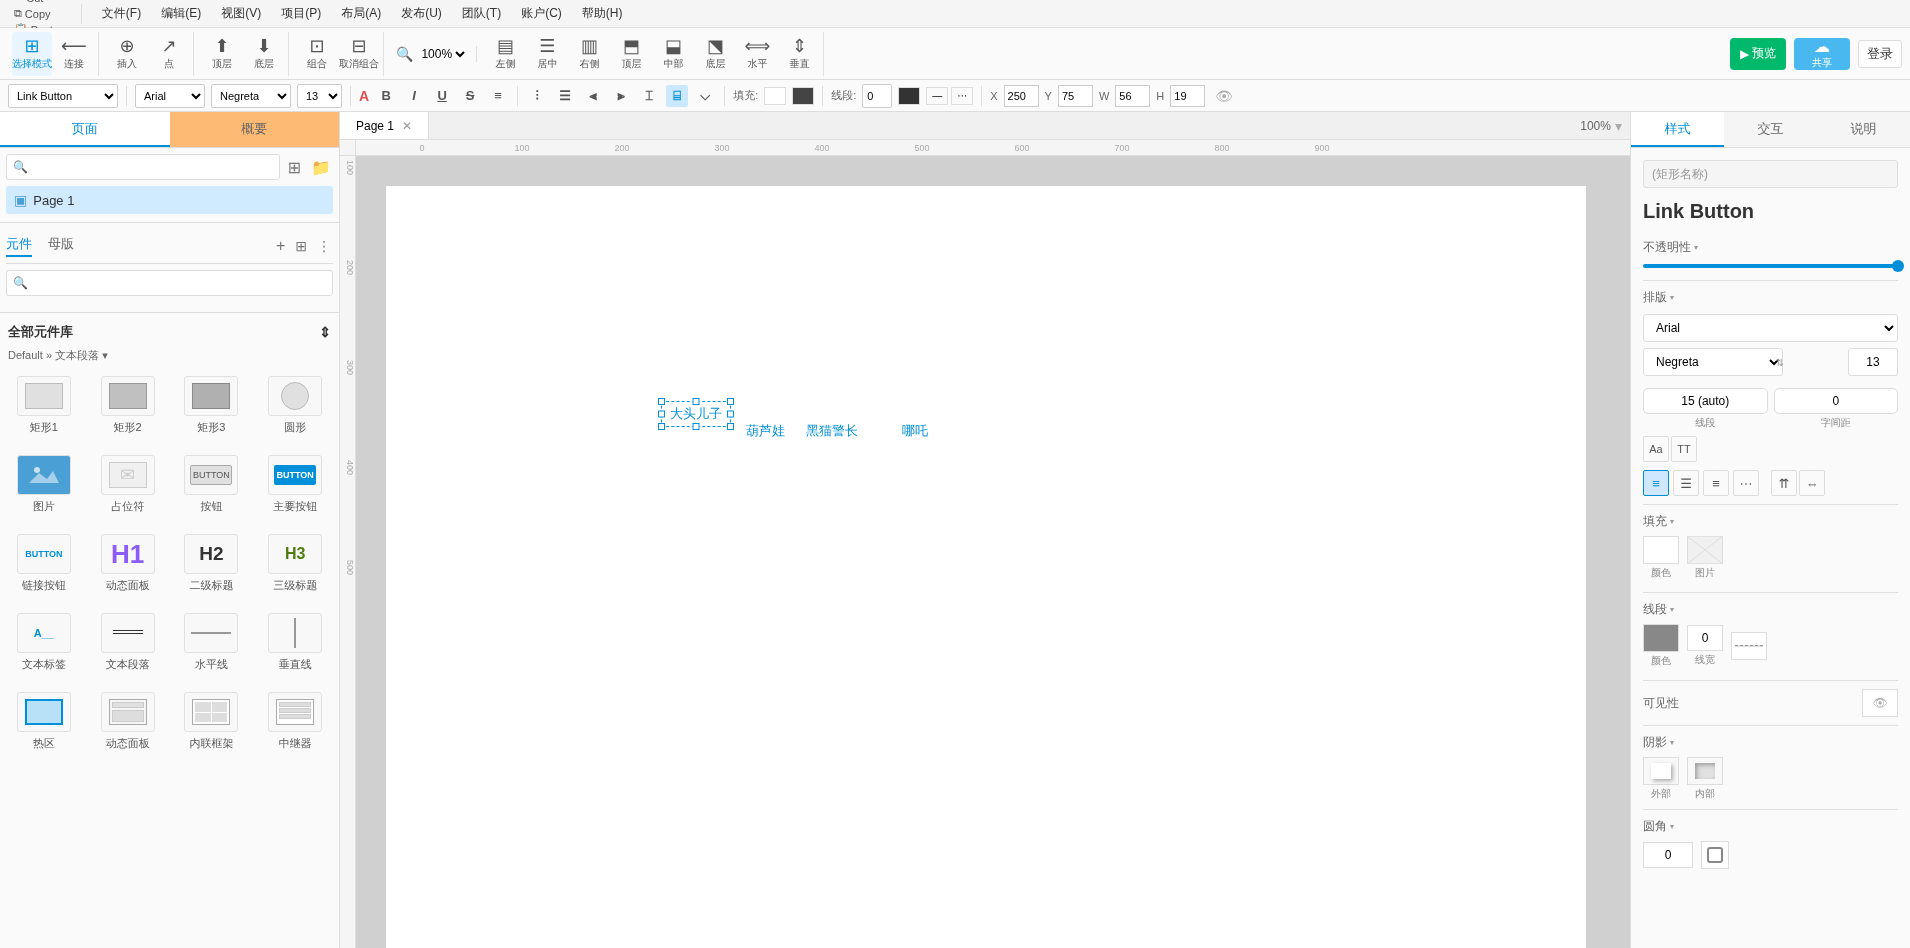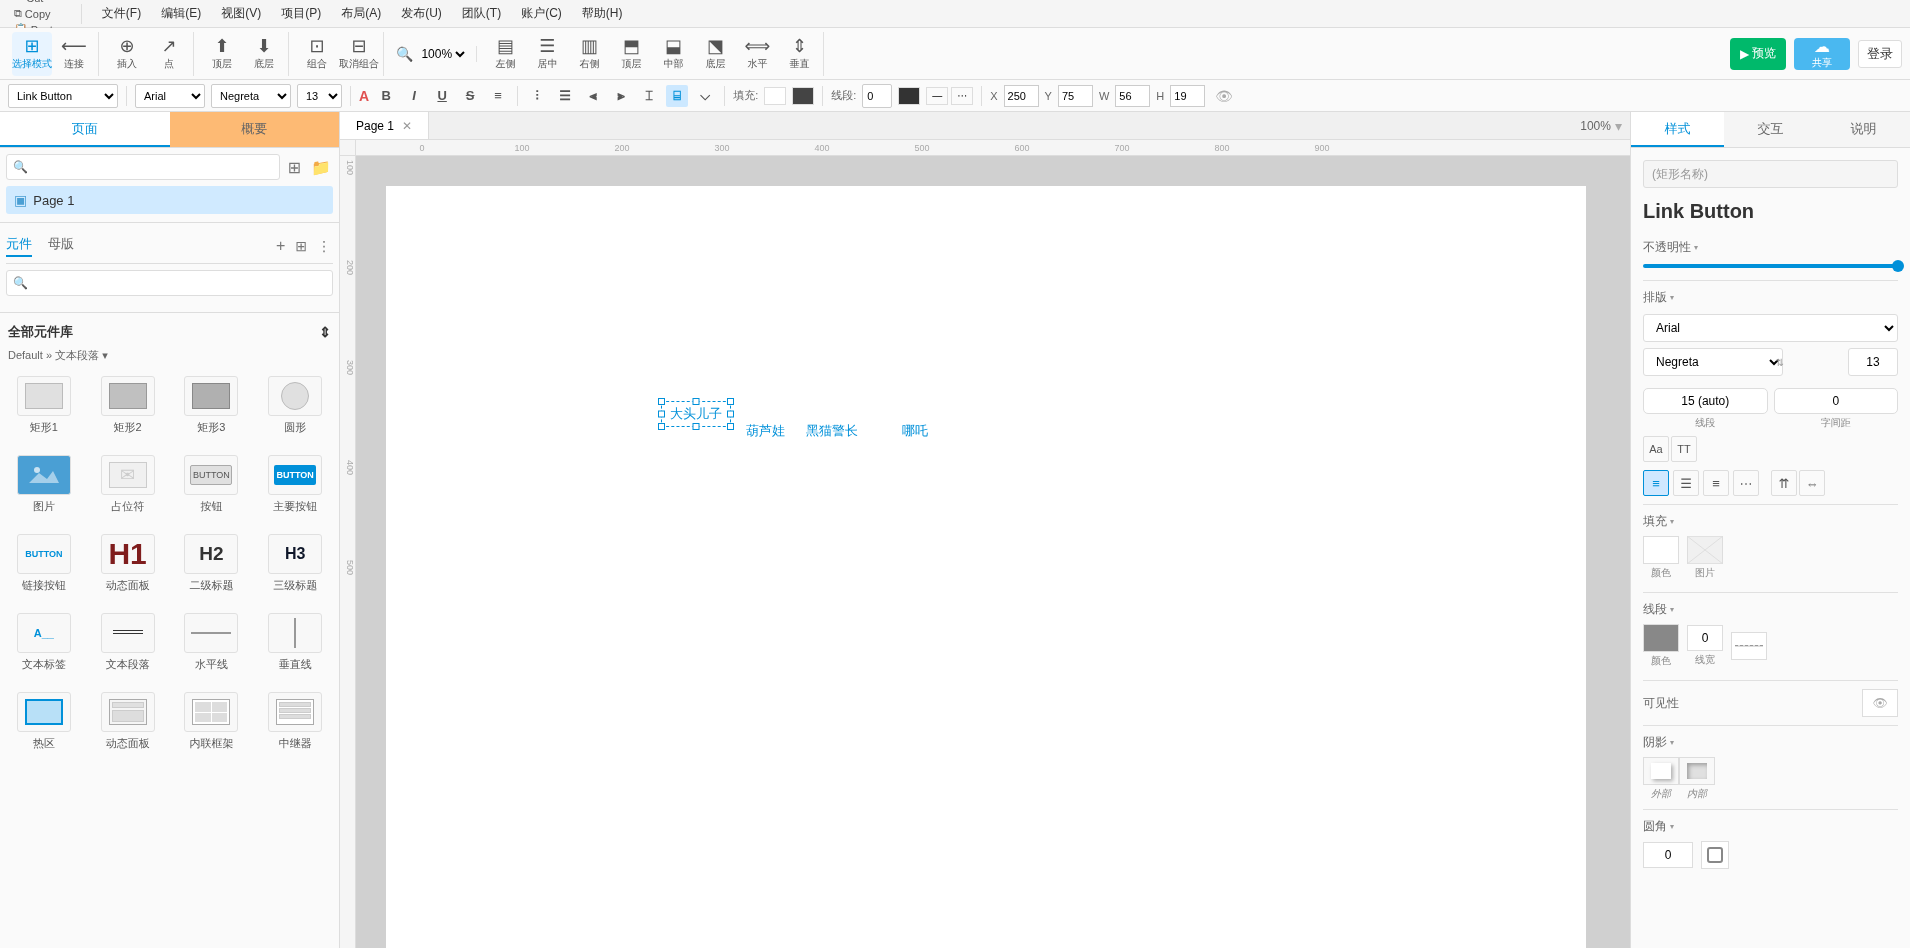--- a/index.html
+++ b/index.html
@@ -554,22 +554,21 @@
       display: flex;
       align-items: center;
       gap: 8px;
     }
 
     .shadow-section {
       margin-bottom: 8px;
     }
     .shadow-options {
       display: flex;
-      gap: 0;
-      font-style: italic;
+      gap: 8px;
     }
     .shadow-opt {
       display: flex;
       flex-direction: column;
       align-items: center;
       gap: 2px;
       cursor: pointer;
     }
     .shadow-label { font-size: 10px; color: #888; }
 
@@ -942,35 +941,35 @@
 
         <div class="comp-item">
           <div class="comp-preview">
             <div style="width:42px;height:20px;background:transparent;display:flex;align-items:center;justify-content:center;font-size:9px;color:#0090d9;font-weight:bold;">BUTTON</div>
           </div>
           <span class="comp-name">链接按钮</span>
         </div>
 
         <div class="comp-item">
           <div class="comp-preview">
-            <span style="font-size:30px;font-weight:bold;color:#7f1d1d;">H1</span>
+            <span style="font-size:26px;font-weight:bold;color:#8b5cf6;">H1</span>
           </div>
           <span class="comp-name">动态面板</span>
         </div>
 
         <div class="comp-item">
           <div class="comp-preview">
             <span style="font-size:19px;font-weight:bold;color:#333;">H2</span>
           </div>
           <span class="comp-name">二级标题</span>
         </div>
 
         <div class="comp-item">
           <div class="comp-preview">
-            <span style="font-size:16px;font-weight:bold;color:#0f172a;">H3</span>
+            <span style="font-size:16px;font-weight:bold;color:#4d7c0f;">H3</span>
           </div>
           <span class="comp-name">三级标题</span>
         </div>
 
         <div class="comp-item">
           <div class="comp-preview">
             <span style="font-size:11px;color:#0090d9;font-weight:bold;">A__</span>
           </div>
           <span class="comp-name">文本标签</span>
         </div>

